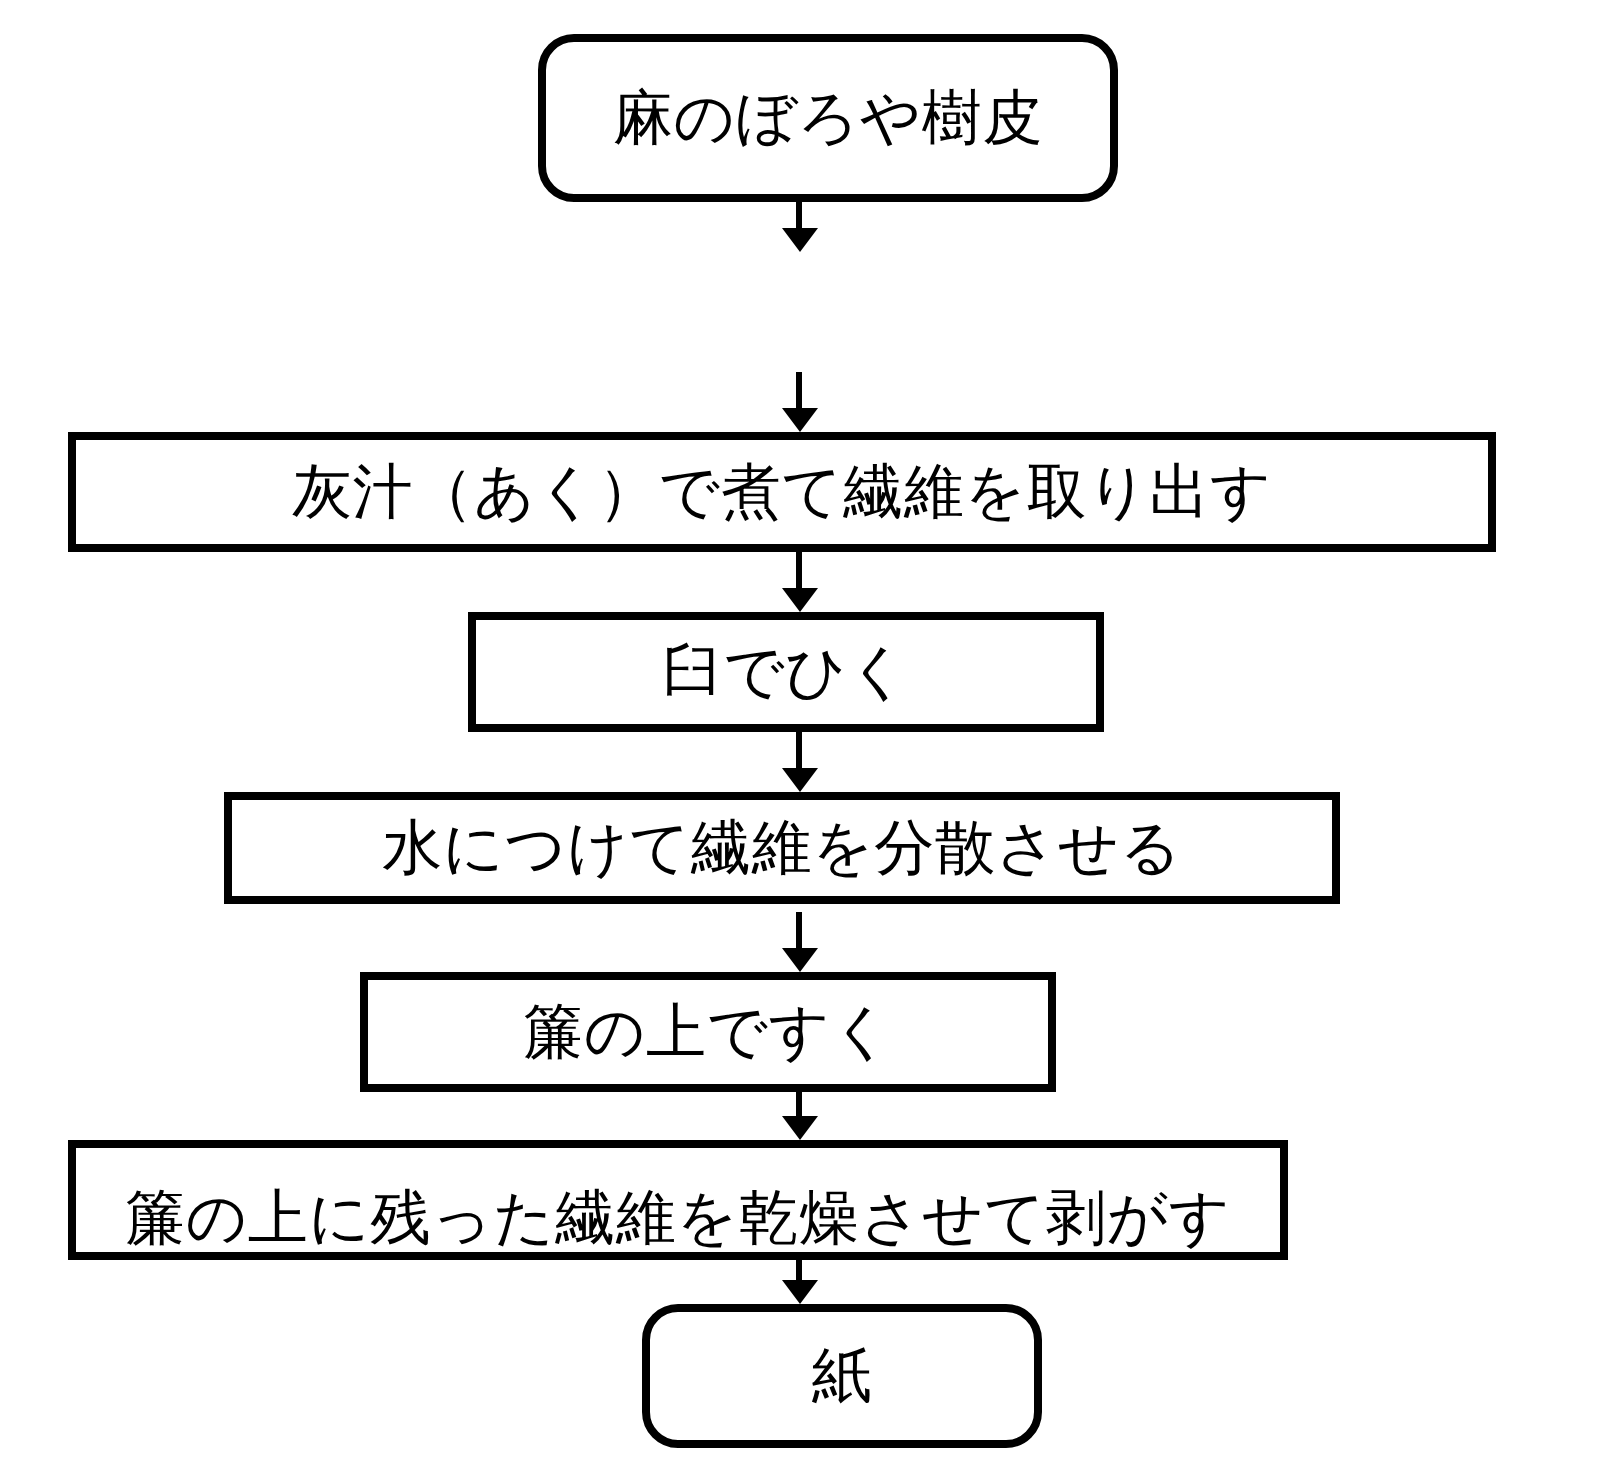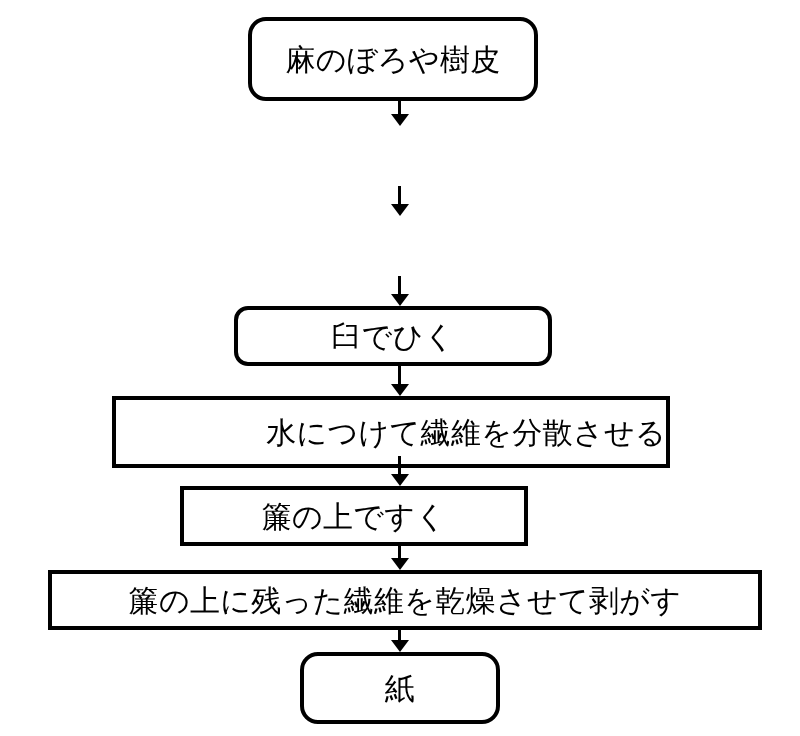--- a/index.html
+++ b/index.html
@@ -31,37 +31,38 @@
     align-items: center;
     justify-content: center;
     text-align: center;
     line-height: 1.1;
     letter-spacing: 0.02em;
     white-space: nowrap;
   }
 
   .node.terminator {
     border-radius: 18px;
+    margin-left: 21px;
   }
 
   .node .node-label {
     display: block;
     font-size: 30px;
     font-weight: 400;
     color: #000000;
   }
 
   
   #node-1 { left: 248px; top: 17px;  width: 290px; height: 84px; }
   #node-2 { left: 234px; top: 126px; width: 318px; height: 60px; }
   #node-3 { left: 34px;  top: 216px; width: 714px; height: 60px; }
-  #node-4 { left: 234px; top: 306px; width: 318px; height: 60px; border-radius: 14px; }
-  #node-5 { left: 112px; top: 396px; width: 558px; height: 72px; justify-content: flex-end; }
+  #node-4 { left: 234px; top: 306px; width: 318px; height: 60px; }
+  #node-5 { left: 112px; top: 396px; width: 558px; height: 56px; }
   #node-6 { left: 180px; top: 486px; width: 348px; height: 60px; }
-  #node-7 { left: 48px;  top: 570px; width: 714px; height: 60px; }
+  #node-7 { left: 34px;  top: 570px; width: 610px; height: 60px; align-items: flex-end; }
   #node-8 { left: 300px; top: 652px; width: 200px; height: 72px; }
 
   .connector {
     position: absolute;
     left: 391px;
     width: 18px;
     pointer-events: none;
   }
   .connector .shaft {
     position: absolute;
@@ -122,20 +123,23 @@
     <div class="shaft"></div>
     <div class="head"></div>
   </div>
 
 
   <div class="connector" id="conn-2">
     <div class="shaft"></div>
     <div class="head"></div>
   </div>
 
+  <div class="node" id="node-3">
+    <span class="node-label">灰汁（あく）で煮て繊維を取り出す</span>
+  </div>
 
   <div class="connector" id="conn-3">
     <div class="shaft"></div>
     <div class="head"></div>
   </div>
 
   <div class="node" id="node-4">
     <span class="node-label">臼でひく</span>
   </div>
 

